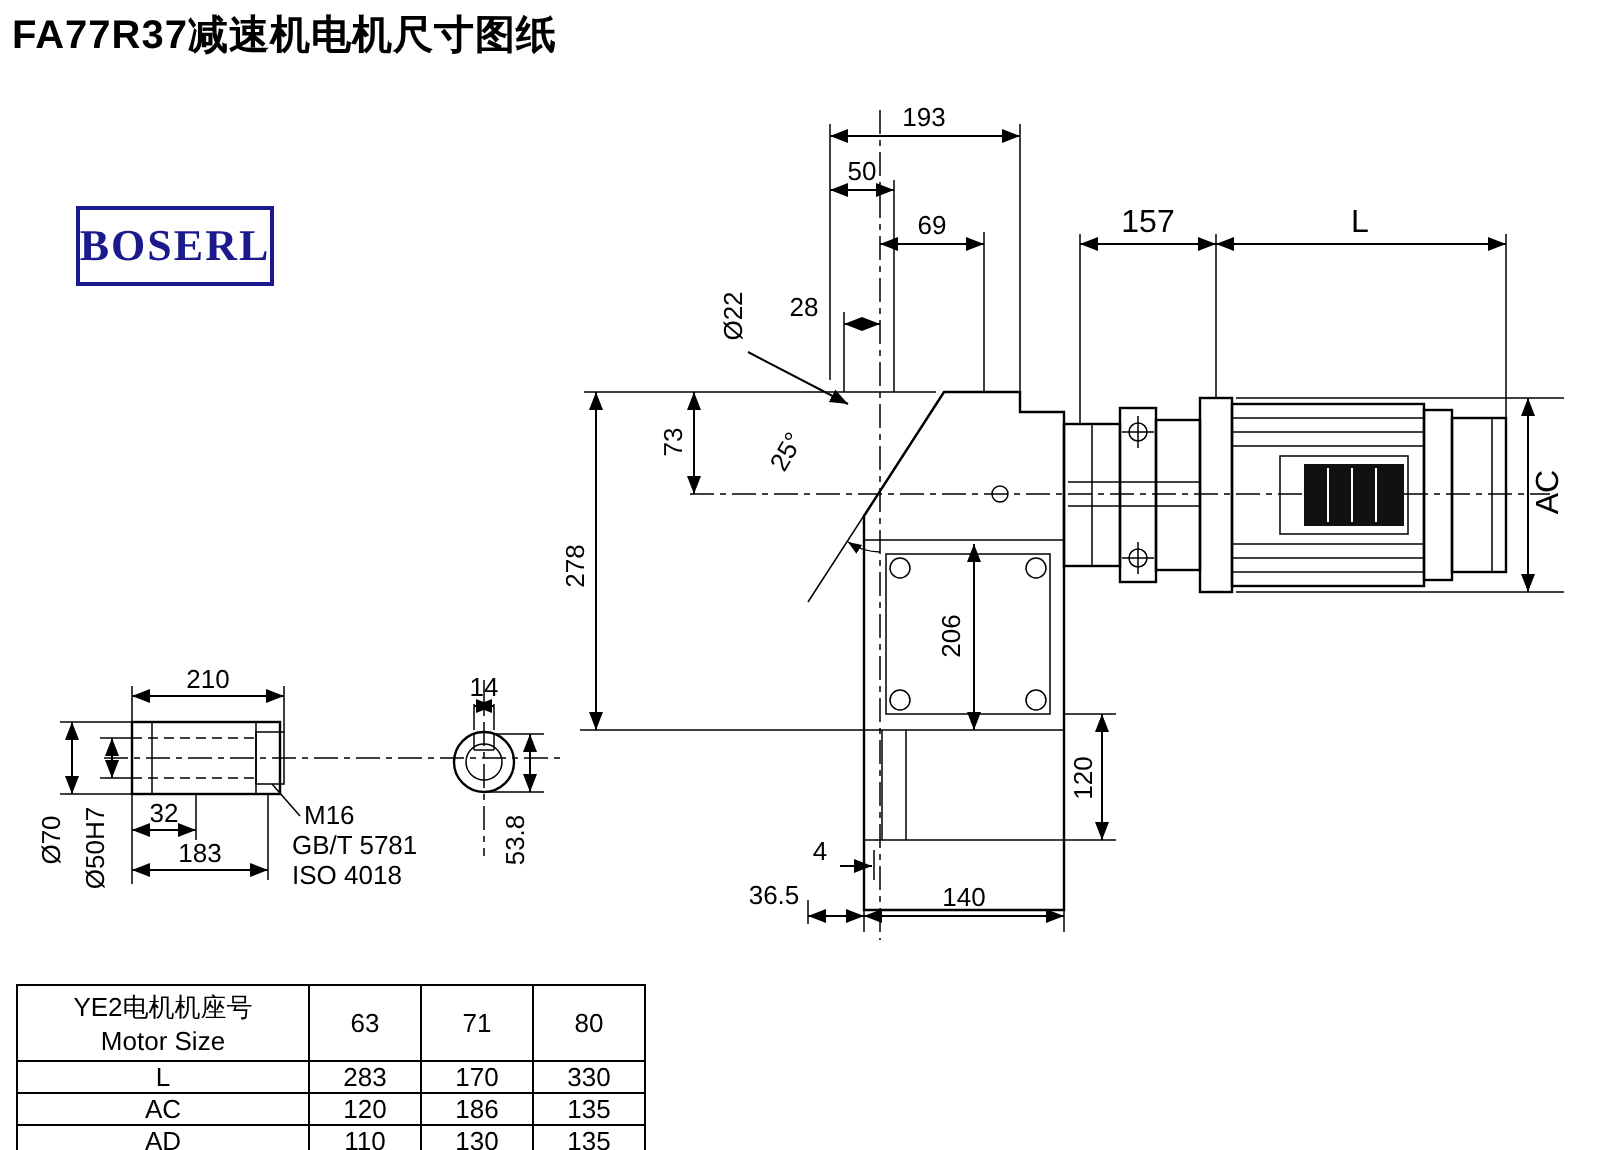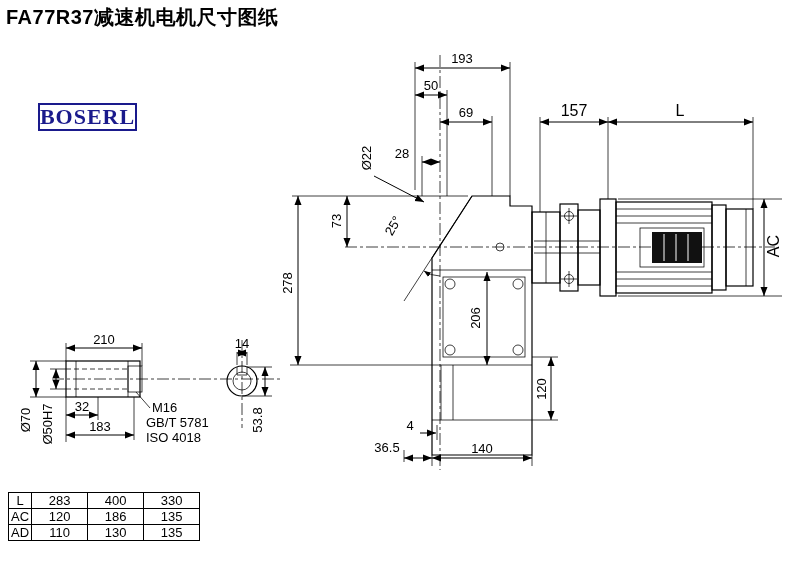--- a/index.html
+++ b/index.html
@@ -1,20 +1,20 @@
 <!DOCTYPE html>
 <html><head>
 <meta charset="utf-8">
 <style>
   * { margin:0; padding:0; box-sizing:border-box; }
   html,body { width:800px; height:575px; background:#ffffff; overflow:hidden; position:relative;
               font-family:"Liberation Sans", sans-serif; }
   #title { position:absolute; left:6px; top:4px; font-size:20px; font-weight:bold; color:#000;
            letter-spacing:0.5px; }
-  #logo { position:absolute; left:38px; top:103px; width:99px; height:28px; border:2px solid #1a1a8c;
+  #logo { position:absolute; left:38px; top:103px; width:99px; height:40px; border:2px solid #1a1a8c;
           display:flex; align-items:center; justify-content:center; background:#fff;
           font-family:"Liberation Serif", serif; font-weight:bold; font-size:22px; color:#1a1a8c;
           letter-spacing:1px; }
   svg#draw { position:absolute; left:0; top:0; }
   .ln   { stroke:#000; stroke-width:1.2; fill:none; }
   .dim  { stroke:#000; stroke-width:1; fill:none; }
   .thin { stroke:#000; stroke-width:0.75; fill:none; }
   .cl   { stroke:#000; stroke-width:0.75; fill:none; stroke-dasharray:12 3 3 3; }
   .dsh  { stroke:#000; stroke-width:0.75; fill:none; stroke-dasharray:5 3; }
   text.d   { font-size:13px; fill:#000; font-family:"Liberation Sans", sans-serif; }
@@ -204,23 +204,32 @@
   <text class="d" x="152" y="412">M16</text>
   <text class="d" x="146" y="427">GB/T 5781</text>
   <text class="d" x="146" y="442">ISO 4018</text>
   <text class="d" x="242" y="348" text-anchor="middle">14</text>
   <text class="d" text-anchor="middle" transform="rotate(-90 262 420)" x="262" y="420">53.8</text>
 </svg>
 
 <table id="size-table">
   <tbody>
     <tr>
+      <td class="hcell">
+        <div>YE2电机机座号</div>
+        <div>Motor Size</div>
+      </td>
+      <td class="num">63</td>
+      <td class="num">71</td>
+      <td class="num">80</td>
+    </tr>
+    <tr>
       <td>L</td>
       <td class="num">283</td>
-      <td class="num">400</td>
+      <td class="num">170</td>
       <td class="num">330</td>
     </tr>
     <tr>
       <td>AC</td>
       <td class="num">120</td>
       <td class="num">186</td>
       <td class="num">135</td>
     </tr>
     <tr>
       <td>AD</td>

